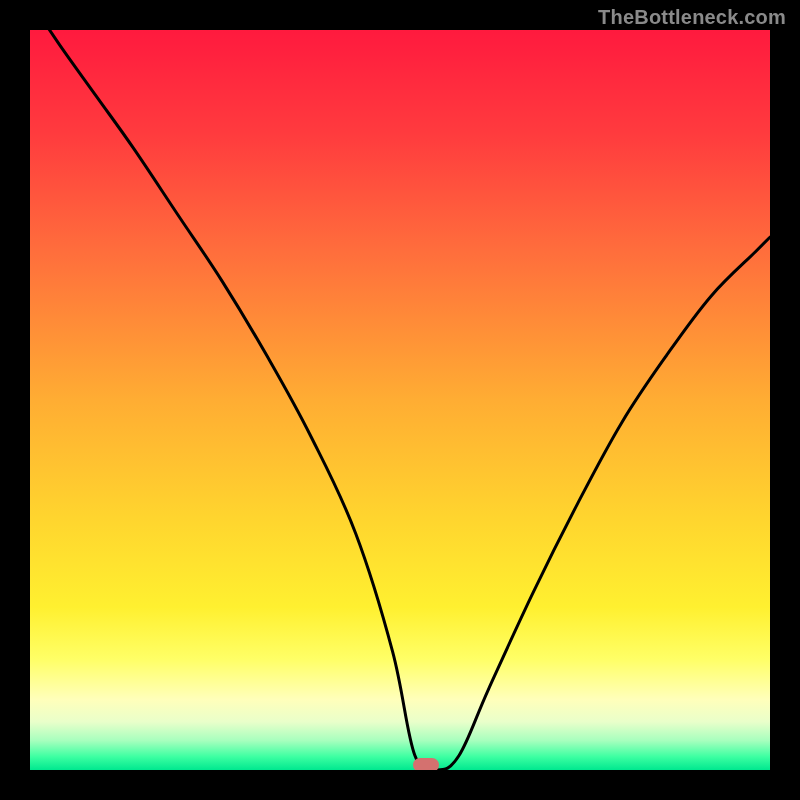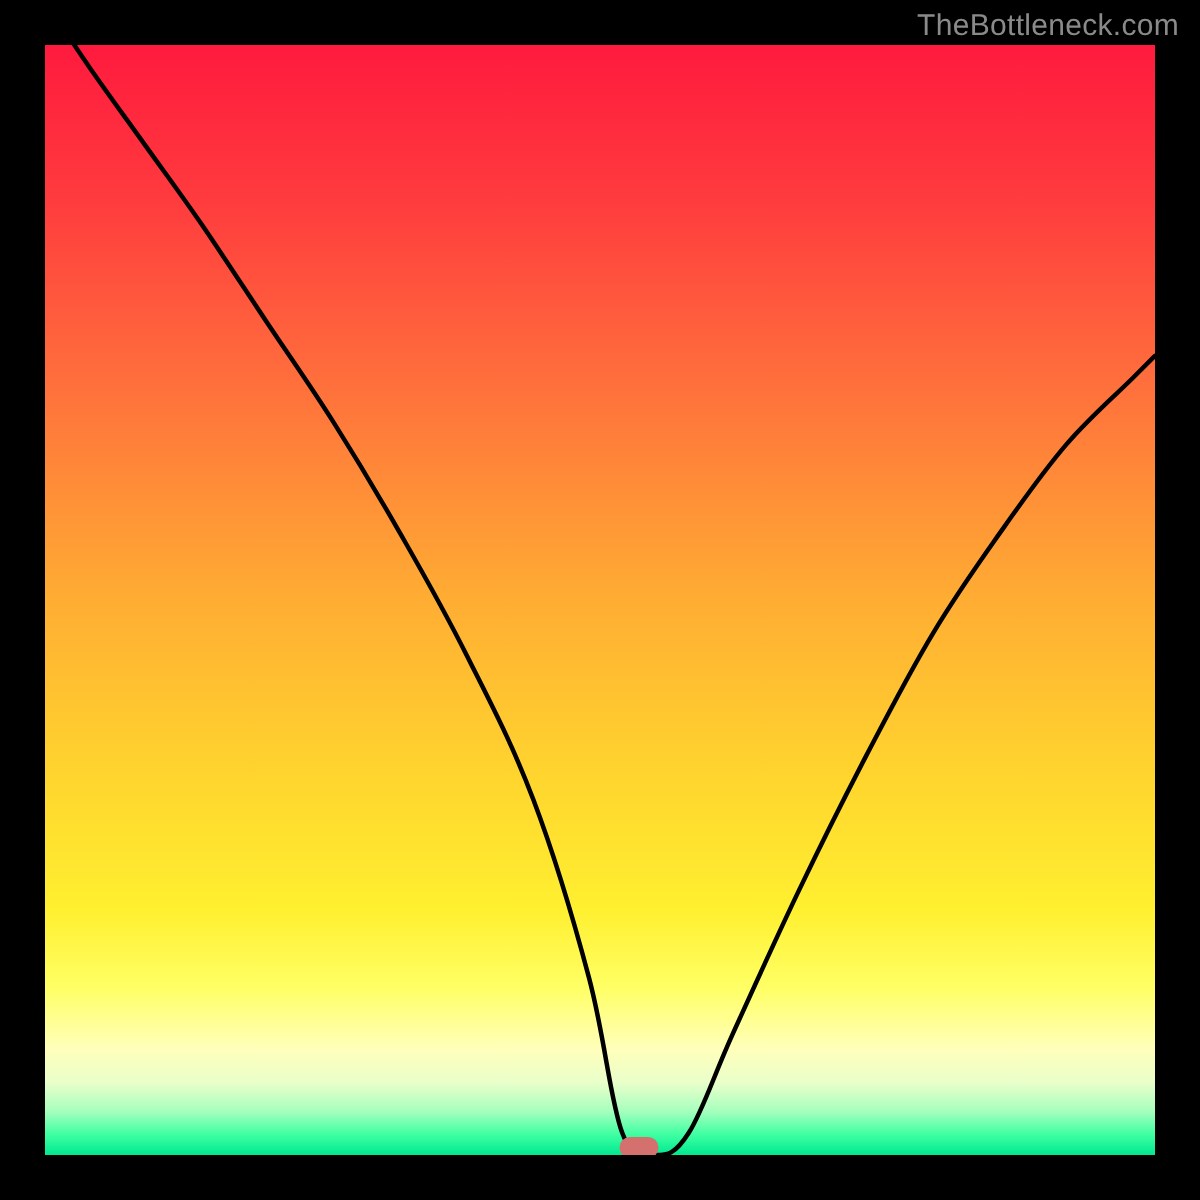--- a/index.html
+++ b/index.html
@@ -40,21 +40,21 @@
     left: 0;
     width: 100%;
     height: 100%;
   }
   .watermark {
     position: absolute;
     top: 6px;
     right: 14px;
     color: #8a8a8a;
     font-size: 20px;
-    font-weight: 400;
+    font-weight: 700;
     letter-spacing: 0.2px;
   }
   .marker {
     position: absolute;
     width: 26px;
     height: 14px;
     border-radius: 7px;
     transform: translate(-50%, -50%);
   }
 </style>

